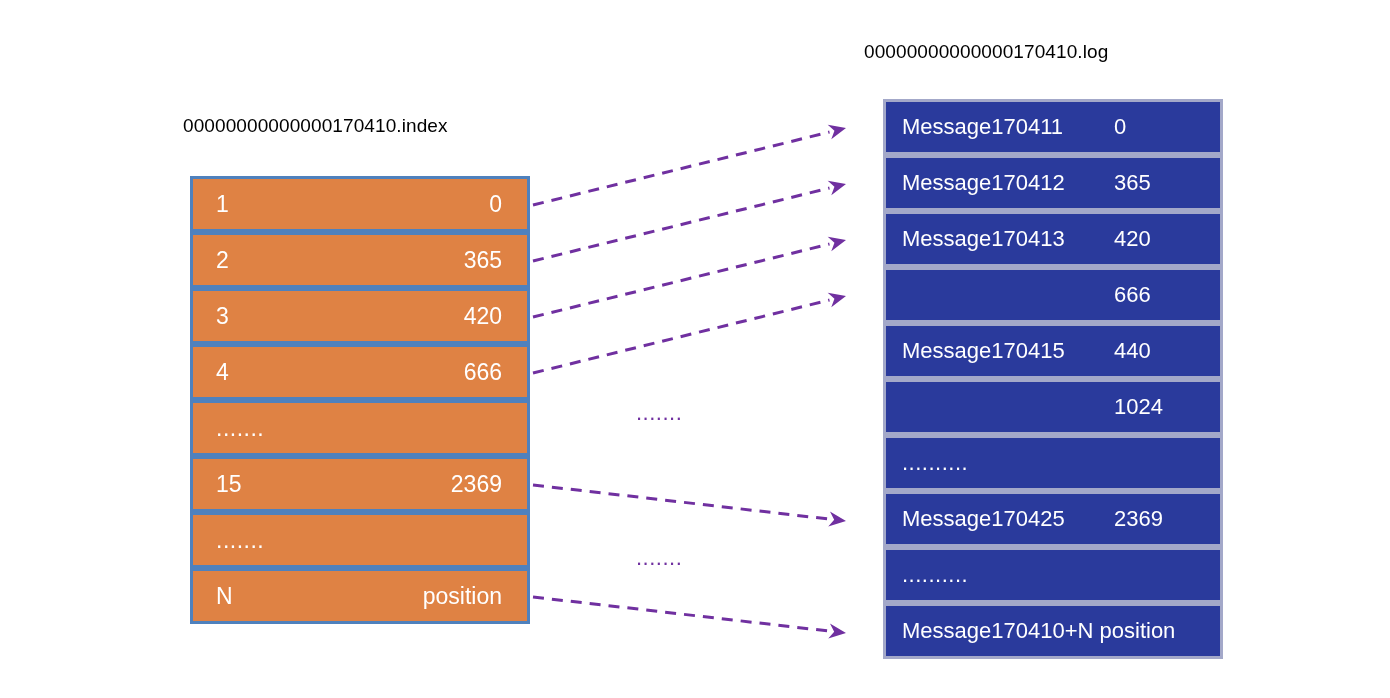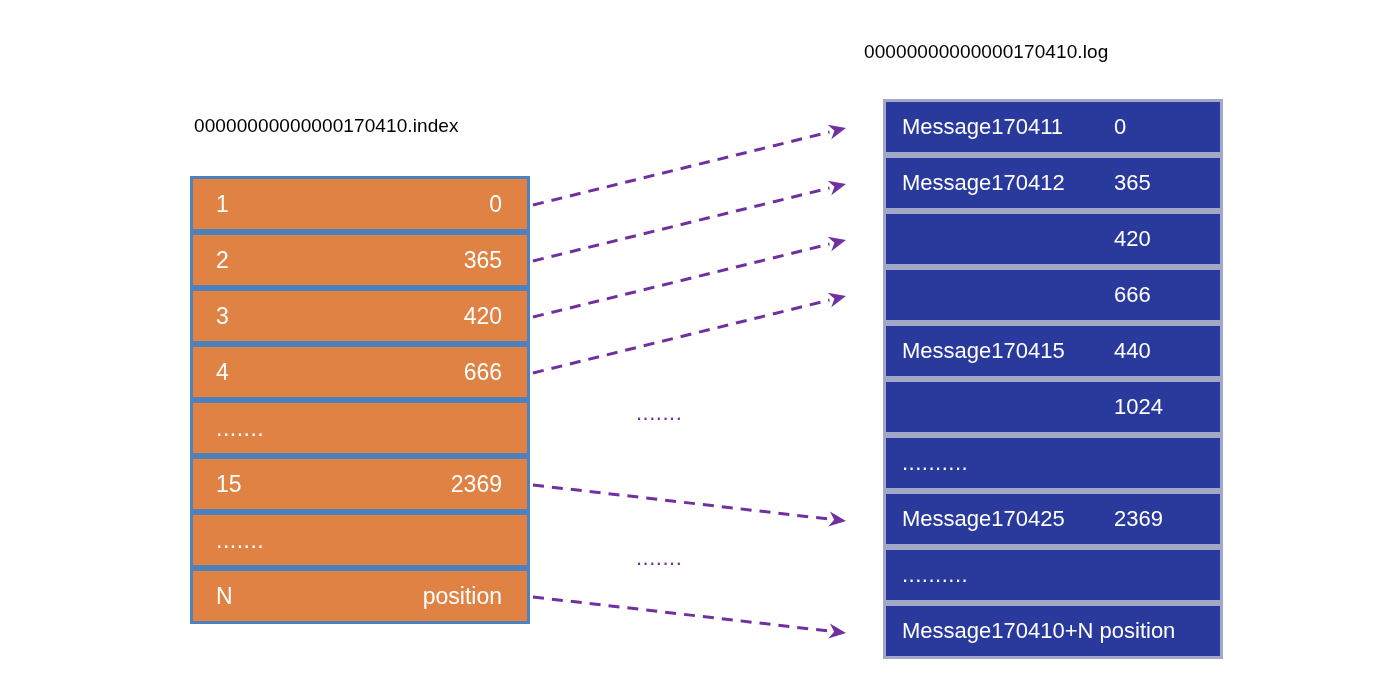--- a/index.html
+++ b/index.html
@@ -34,21 +34,21 @@
   }
 
   
   .file-title {
     position: absolute;
     font-size: 19px;
     color: #000000;
     white-space: nowrap;
     letter-spacing: 0.1px;
   }
-  #index-title { left: 194px; top: 115px; }
+  #index-title { left: 183px; top: 115px; }
   #log-title   { left: 864px; top: 41px; }
 
   
   #index-table {
     position: absolute;
     left: 190px;
     top: 176px;
     width: 340px;
   }
   .index-row {
@@ -182,20 +182,21 @@
   <div id="log-table">
       <div class="log-row">
         <span class="log-msg">Message170411</span>
         <span class="log-off">0</span>
       </div>
       <div class="log-row">
         <span class="log-msg">Message170412</span>
         <span class="log-off">365</span>
       </div>
       <div class="log-row">
+        <span class="log-msg">Message170413</span>
         <span class="log-off">420</span>
       </div>
       <div class="log-row">
         <span class="log-off">666</span>
       </div>
       <div class="log-row">
         <span class="log-msg">Message170415</span>
         <span class="log-off">440</span>
       </div>
       <div class="log-row">

